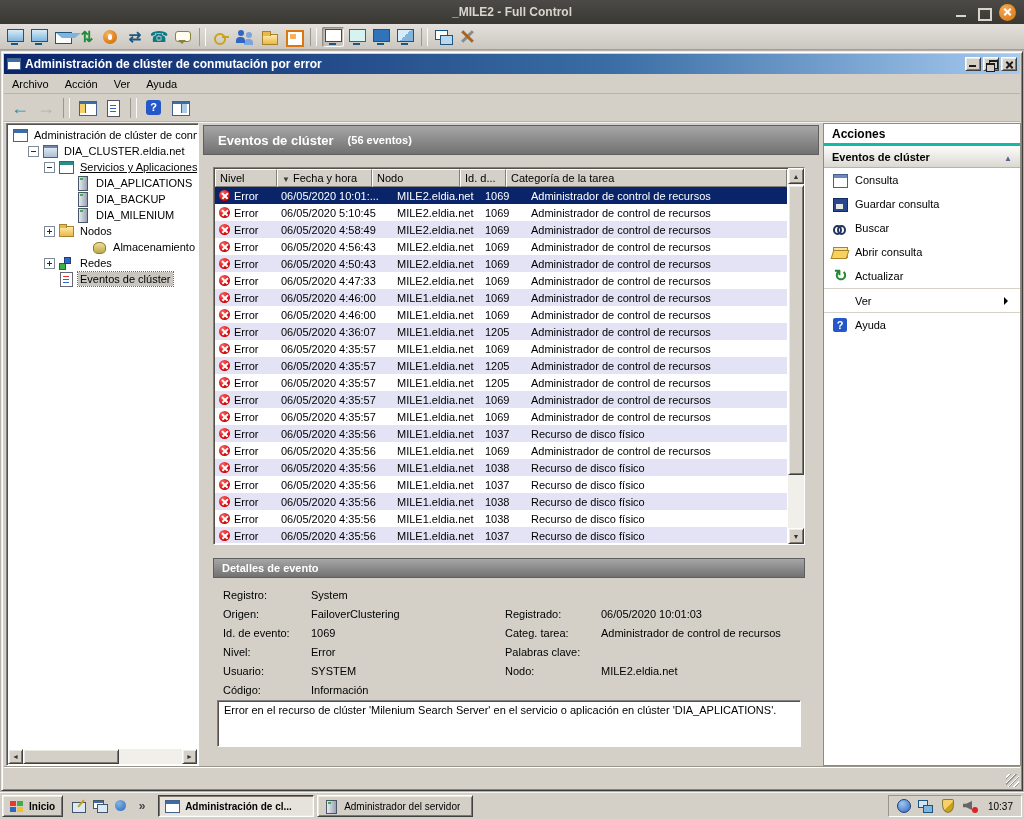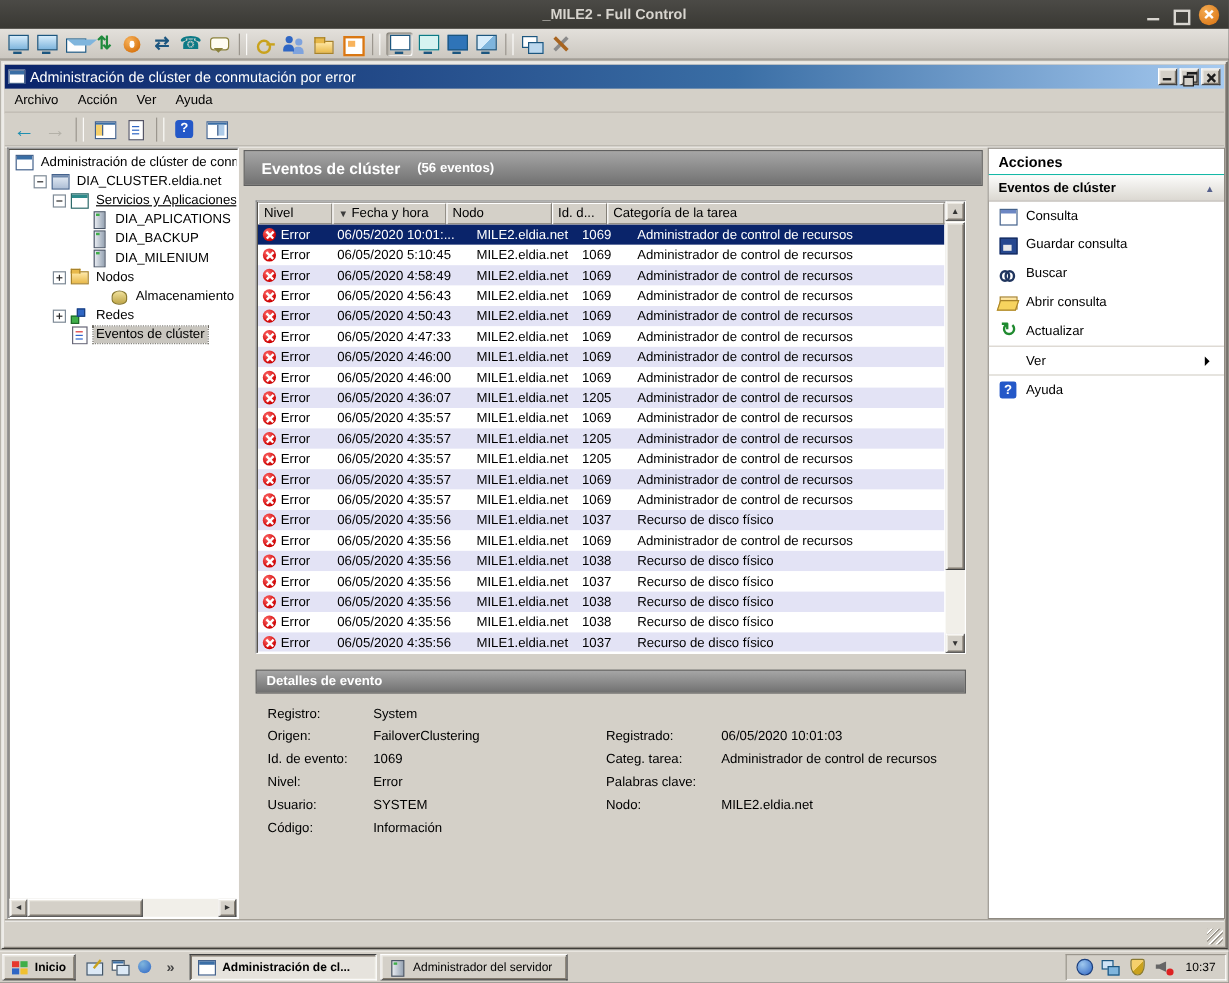--- a/index.html
+++ b/index.html
@@ -52,21 +52,21 @@
   .ic-screenshot-box::before{content:"";position:absolute;left:3px;top:3px;width:14px;height:13px;border:2px solid #d97713;background:#fff}
   .ic-screenshot-box::after{content:"";position:absolute;left:7px;top:7px;width:6px;height:5px;background:#f8b35c}
   .ic-tools::before{content:"";position:absolute;left:9px;top:2px;width:3px;height:15px;background:#8a8a8a;transform:rotate(45deg)}
   .ic-tools::after{content:"";position:absolute;left:9px;top:2px;width:3px;height:15px;background:#a8641f;transform:rotate(-45deg)}
 
   
   .desktop{position:absolute;left:0;top:50px;width:1024px;height:742px;background:#b6b2aa}
   .mmc{position:absolute;left:1px;top:1px;width:1022px;height:740px;background:#d4d0c8;border:1px solid;border-color:#eceae5 #3e3c38 #3e3c38 #eceae5;box-shadow:inset 1px 1px 0 #fff,inset -1px -1px 0 #8a857c;font-size:11px}
   .mtitle{position:absolute;left:2px;top:2px;right:2px;height:20px;background:linear-gradient(90deg,#0a246a,#3a6ea5 60%,#a6caf0);display:flex;align-items:center;gap:4px;padding:0 3px}
   .mmc-ic{width:14px;height:12px;background:#fff;border:1px solid #44628c;box-shadow:inset 0 3px 0 #3a6ea5;flex:none}
-  .mtitle-text{flex:1;color:#fff;font-weight:normal;font-size:12px;white-space:nowrap;overflow:hidden}
+  .mtitle-text{flex:1;color:#fff;font-weight:bold;font-size:12px;white-space:nowrap;overflow:hidden}
   .caps{display:flex;gap:2px;flex:none}
   .cap{width:16px;height:14px;position:relative}
   .cap-min::before{content:"";position:absolute;left:3px;bottom:3px;width:7px;height:2px;background:#1c1c1c}
   .cap-rest::before{content:"";position:absolute;left:5px;top:2px;width:7px;height:6px;border:1px solid #1c1c1c;border-top-width:2px;background:#d4d0c8}
   .cap-rest::after{content:"";position:absolute;left:2px;top:5px;width:7px;height:6px;border:1px solid #1c1c1c;border-top-width:2px;background:#d4d0c8}
   .cap-close::before,.cap-close::after{content:"";position:absolute;left:3px;top:6px;width:9px;height:2px;background:#1c1c1c}
   .cap-close::before{transform:rotate(45deg)}.cap-close::after{transform:rotate(-45deg)}
 
   .mmenu{position:absolute;left:2px;top:22px;right:2px;height:20px;display:flex;align-items:center;border-bottom:1px solid #b9b5ad;background:#d4d0c8}
   .mi{padding:2px 8px;font-size:11px}
@@ -143,21 +143,21 @@
   .err-ic::before{transform:rotate(45deg)}.err-ic::after{transform:rotate(-45deg)}
 
   
   .det-header{position:absolute;left:211px;top:506px;width:592px;height:20px;background:linear-gradient(#a6a6a6,#717171);border:1px solid #5f5f5f;color:#fff;display:flex;align-items:center;padding-left:8px;font-weight:bold}
   .det-grid{position:absolute;left:221px;top:536px;width:572px;display:grid;grid-template-columns:88px 194px 96px 1fr;row-gap:5px;font-size:11px;line-height:14px}
   .det-row{display:contents}
   .desc-box{position:absolute;left:215px;top:648px;width:584px;height:47px;background:#fff;padding:3px 6px;font-size:11px;line-height:13px}
 
   
   .actions{position:absolute;left:821px;top:71px;width:198px;height:643px;background:#fff;border:1px solid #8f8a82}
-  .act-title{height:22px;display:flex;align-items:center;padding-left:8px;font-weight:bold;font-size:12px;border-bottom:1px solid #14b8a6}
+  .act-title{height:22px;display:flex;align-items:center;padding-left:8px;font-weight:bold;font-size:12px;border-bottom:3px solid #14b8a6}
   .act-section{height:22px;background:linear-gradient(#fcfcfb,#dbd8d1);border-bottom:1px solid #b8b4ac;display:flex;align-items:center;padding:0 8px;font-weight:bold;font-size:11px}
   .chev{margin-left:auto}
   .chev::before{content:"▲";font-size:8px;color:#55608c}
   .act-row{height:24px;display:flex;align-items:center;padding-left:8px;position:relative;font-size:11px}
   .aic{width:16px;height:16px;position:relative;flex:none;margin-right:7px}
   .divided{border-top:1px solid #d6d2ca}
   .has-sub::after{content:"";position:absolute;right:8px;top:8px;border:4px solid transparent;border-left-color:#000}
   .ic-query::before{content:"";position:absolute;left:1px;top:2px;width:13px;height:12px;background:#fff;border:1px solid #44628c;box-shadow:inset 0 3px 0 #6c87c4}
   .ic-save::before{content:"";position:absolute;left:1px;top:2px;width:13px;height:12px;background:#27488f;border:1px solid #142a5c}
   .ic-save::after{content:"";position:absolute;left:4px;top:8px;width:7px;height:5px;background:#e8e8e8}
@@ -643,20 +643,23 @@
             <span class="dv">MILE2.eldia.net</span>
           </div>
 
           <div class="det-row">
             <span class="dl">Código:</span>
             <span class="dv">Información</span>
             <span class="dl"></span>
             <span class="dv"></span>
           </div>
         </div>
+      <div class="desc-box sunken">
+        <span>Error en el recurso de clúster 'Milenium Search Server' en el servicio o aplicación en clúster 'DIA_APLICATIONS'.</span>
+      </div>
 
       <div class="actions">
         <div class="act-title">Acciones</div>
         <div class="act-section">
           <span>Eventos de clúster</span>
           <span class="chev"></span>
         </div>
         <div class="act-items">
 
             <div class="act-row">

